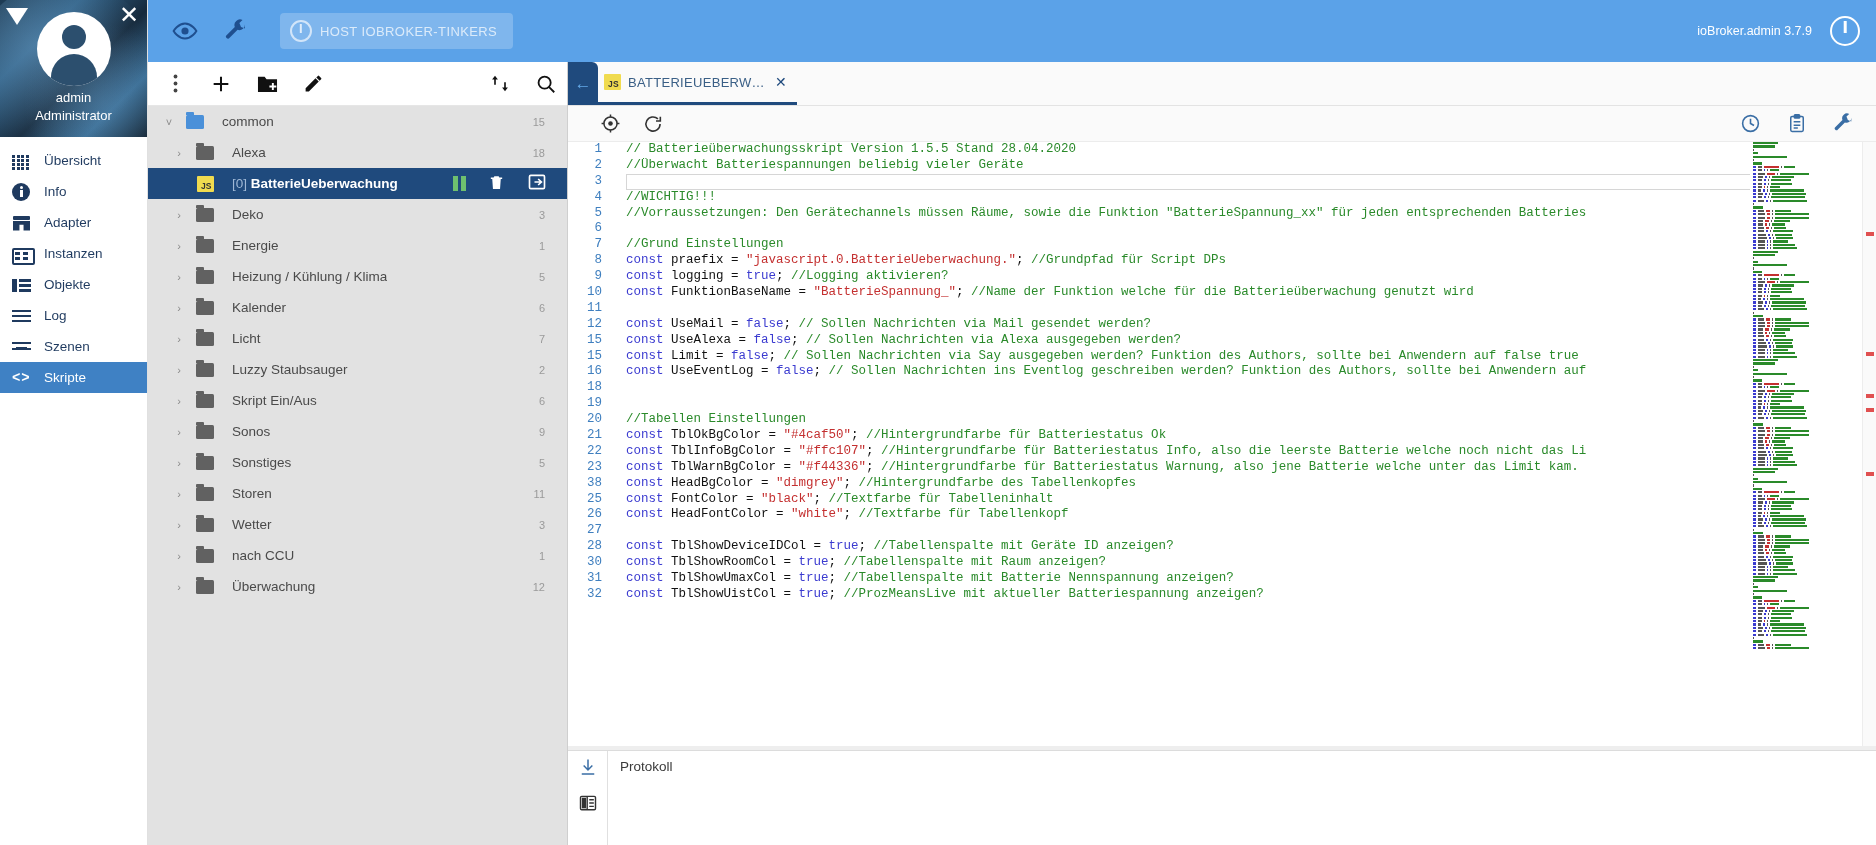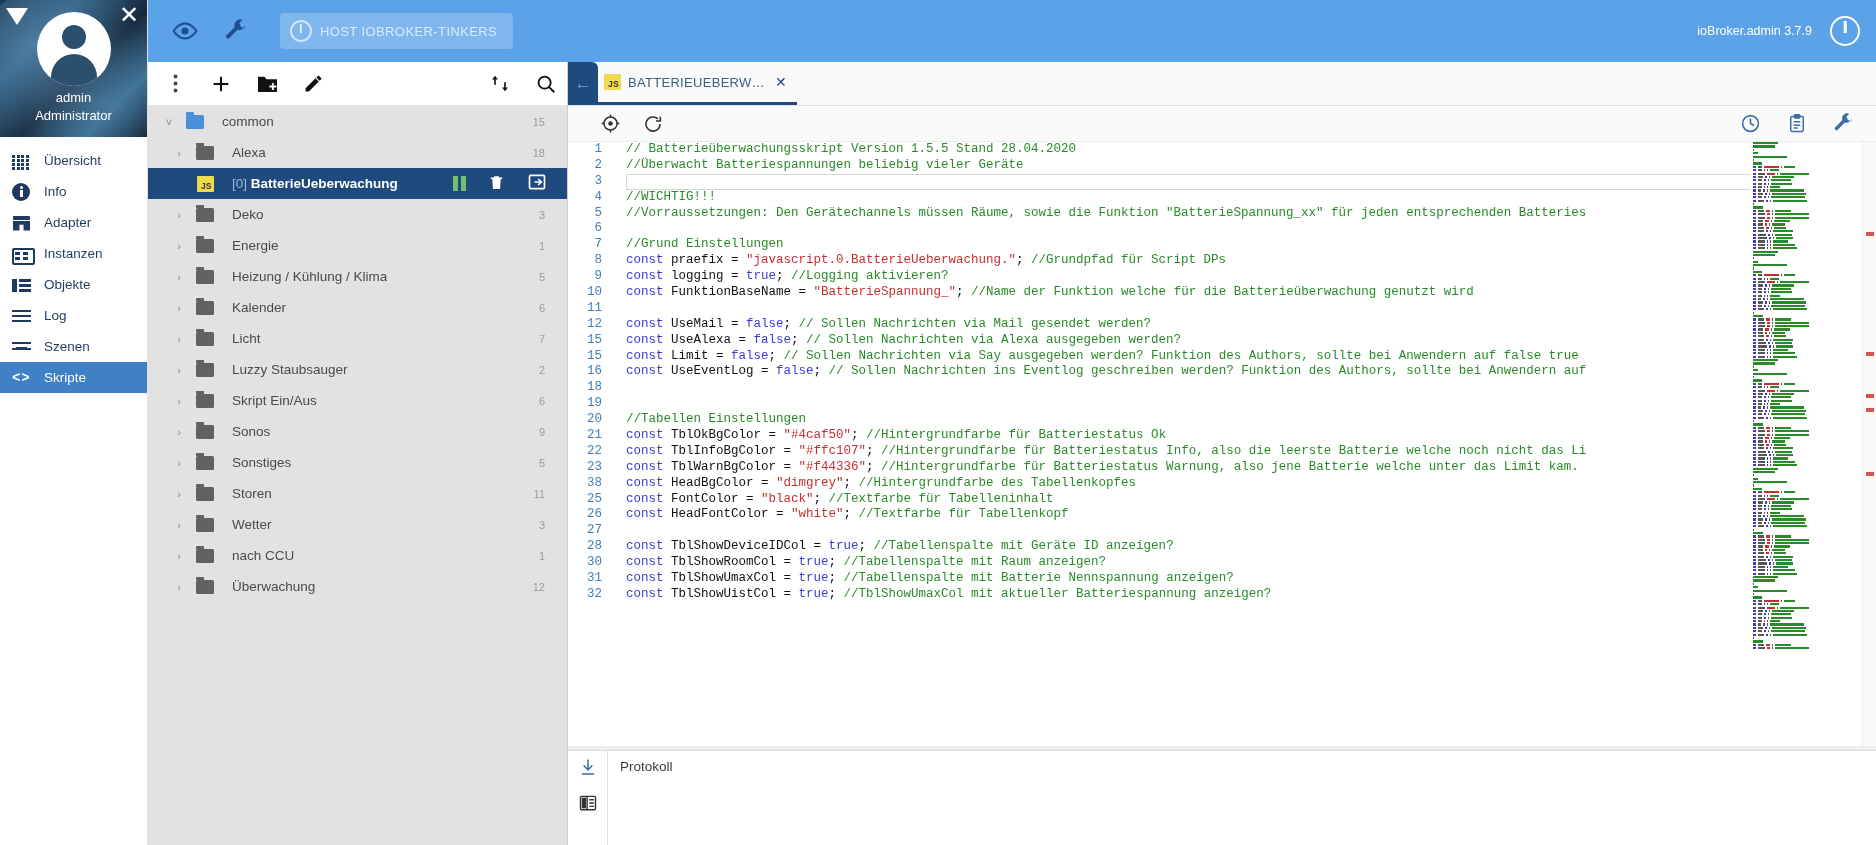--- a/index.html
+++ b/index.html
@@ -582,21 +582,21 @@
           <div class="code-line"><span class="ln">21</span><span class="code-txt"><span class="kw">const </span><span class="pl">TblOkBgColor = </span><span class="str">"#4caf50"</span><span class="pl">; </span><span class="cm">//Hintergrundfarbe für Batteriestatus Ok</span></span></div>
           <div class="code-line"><span class="ln">22</span><span class="code-txt"><span class="kw">const </span><span class="pl">TblInfoBgColor = </span><span class="str">"#ffc107"</span><span class="pl">; </span><span class="cm">//Hintergrundfarbe für Batteriestatus Info, also die leerste Batterie welche noch nicht das Li</span></span></div>
           <div class="code-line"><span class="ln">23</span><span class="code-txt"><span class="kw">const </span><span class="pl">TblWarnBgColor = </span><span class="str">"#f44336"</span><span class="pl">; </span><span class="cm">//Hintergrundfarbe für Batteriestatus Warnung, also jene Batterie welche unter das Limit kam.</span></span></div>
           <div class="code-line"><span class="ln">38</span><span class="code-txt"><span class="kw">const </span><span class="pl">HeadBgColor = </span><span class="str">"dimgrey"</span><span class="pl">; </span><span class="cm">//Hintergrundfarbe des Tabellenkopfes</span></span></div>
           <div class="code-line"><span class="ln">25</span><span class="code-txt"><span class="kw">const </span><span class="pl">FontColor = </span><span class="str">"black"</span><span class="pl">; </span><span class="cm">//Textfarbe für Tabelleninhalt</span></span></div>
           <div class="code-line"><span class="ln">26</span><span class="code-txt"><span class="kw">const </span><span class="pl">HeadFontColor = </span><span class="str">"white"</span><span class="pl">; </span><span class="cm">//Textfarbe für Tabellenkopf</span></span></div>
           <div class="code-line"><span class="ln">27</span></div>
           <div class="code-line"><span class="ln">28</span><span class="code-txt"><span class="kw">const </span><span class="pl">TblShowDeviceIDCol = </span><span class="lit">true</span><span class="pl">; </span><span class="cm">//Tabellenspalte mit Geräte ID anzeigen?</span></span></div>
           <div class="code-line"><span class="ln">30</span><span class="code-txt"><span class="kw">const </span><span class="pl">TblShowRoomCol = </span><span class="lit">true</span><span class="pl">; </span><span class="cm">//Tabellenspalte mit Raum anzeigen?</span></span></div>
           <div class="code-line"><span class="ln">31</span><span class="code-txt"><span class="kw">const </span><span class="pl">TblShowUmaxCol = </span><span class="lit">true</span><span class="pl">; </span><span class="cm">//Tabellenspalte mit Batterie Nennspannung anzeigen?</span></span></div>
-          <div class="code-line"><span class="ln">32</span><span class="code-txt"><span class="kw">const </span><span class="pl">TblShowUistCol = </span><span class="lit">true</span><span class="pl">; </span><span class="cm">//TblShowUmaxCol mit aktueller Batteriespannung anzeigen?</span></span></div>
+          <div class="code-line"><span class="ln">32</span><span class="code-txt"><span class="kw">const </span><span class="pl">TblShowUistCol = </span><span class="lit">true</span><span class="pl">; </span><span class="cm">//ProzMeansLive mit aktueller Batteriespannung anzeigen?</span></span></div>
         </div>
       <div class="cur-line" style="top:31.8px;"></div>
       <div class="minimap" id="minimap">
           <div class="mm-row">
             <b style="width:25.2px;background:#2a8a2a"></b>
           </div>
           <div class="mm-row">
             <b style="width:22.259999999999998px;background:#2a8a2a"></b>
           </div>
           <div class="mm-row">

